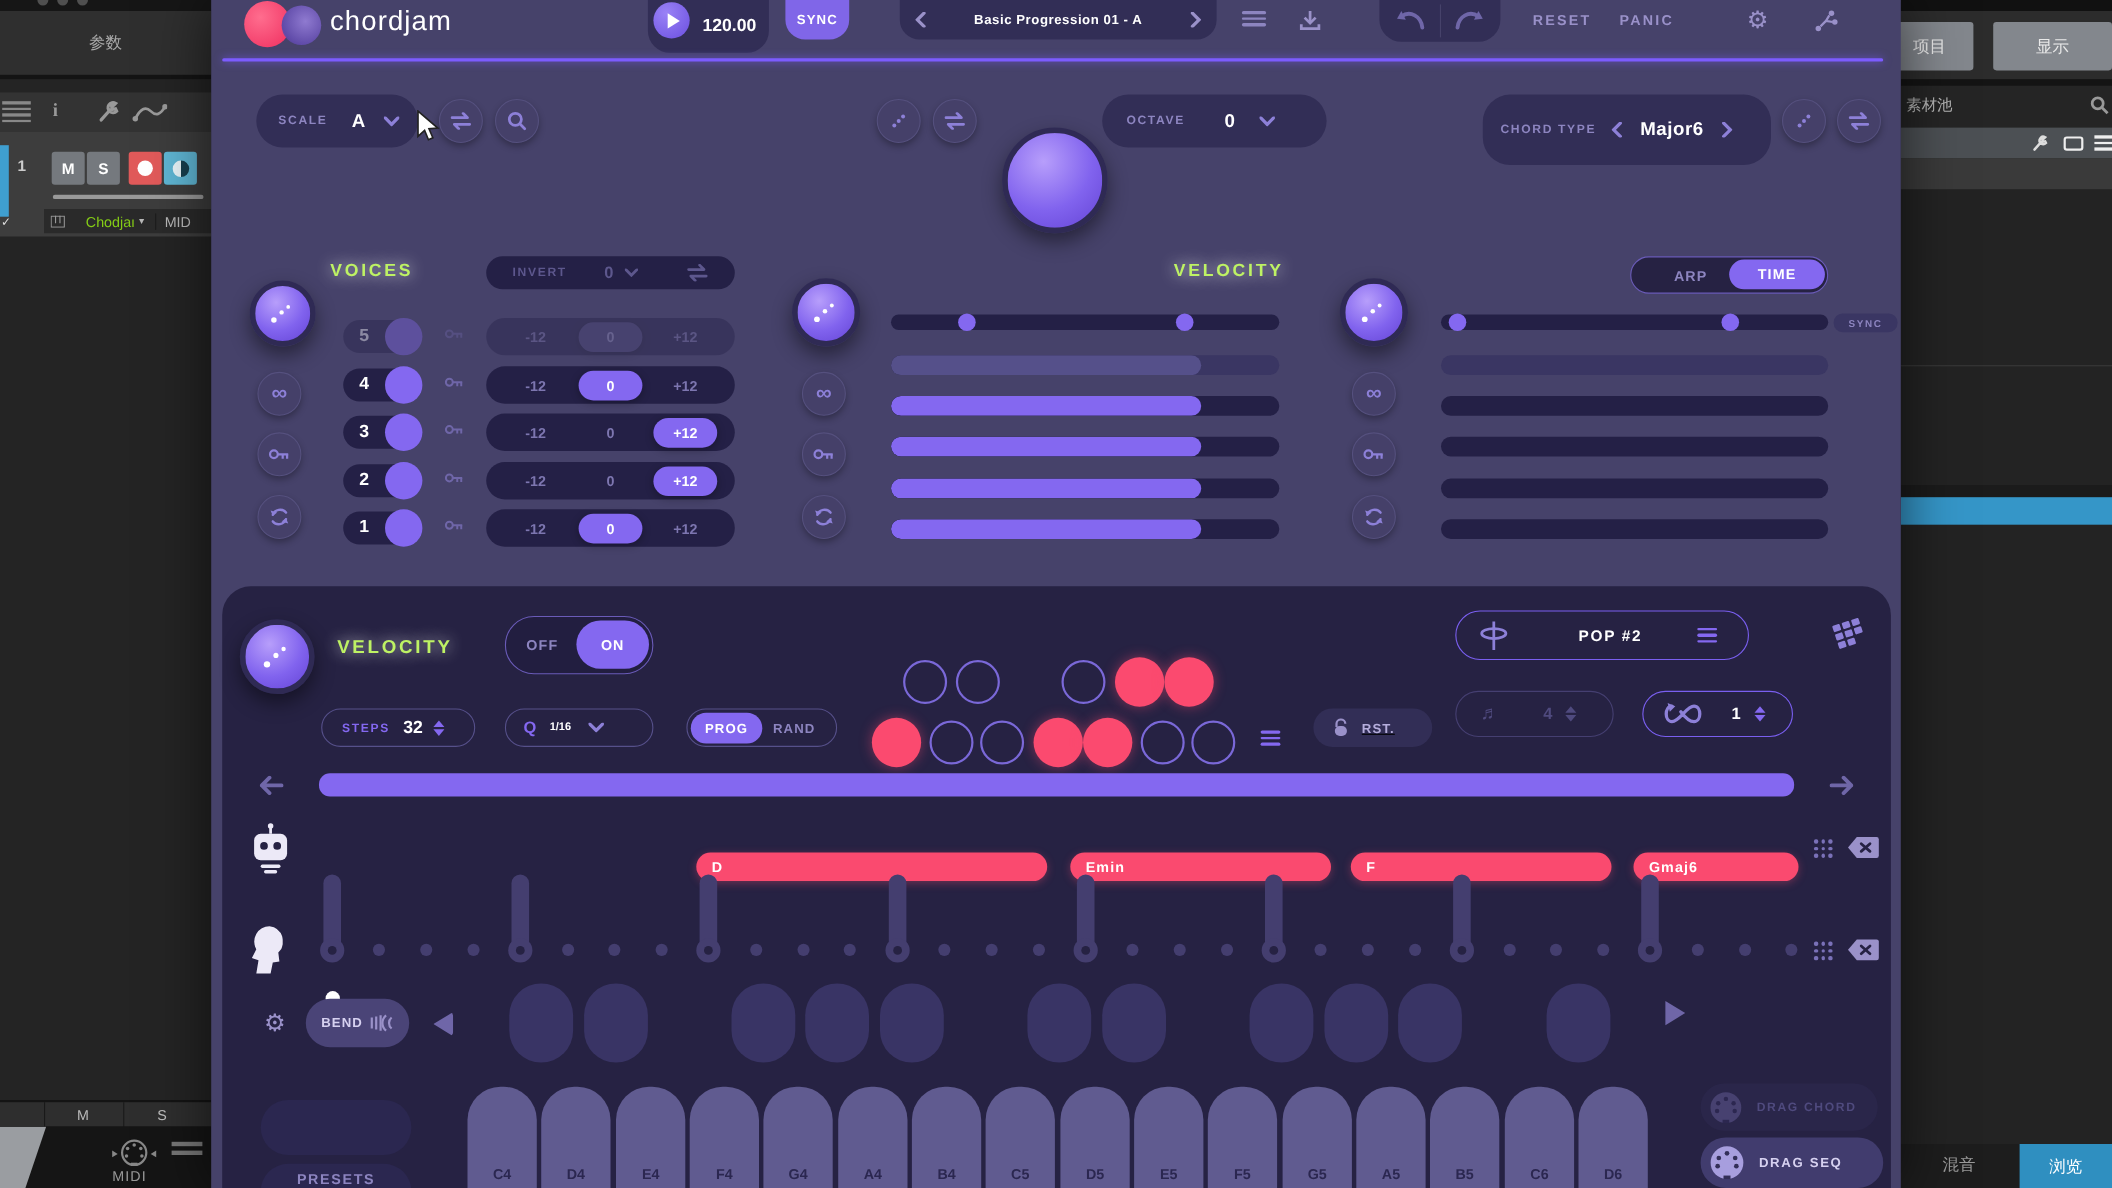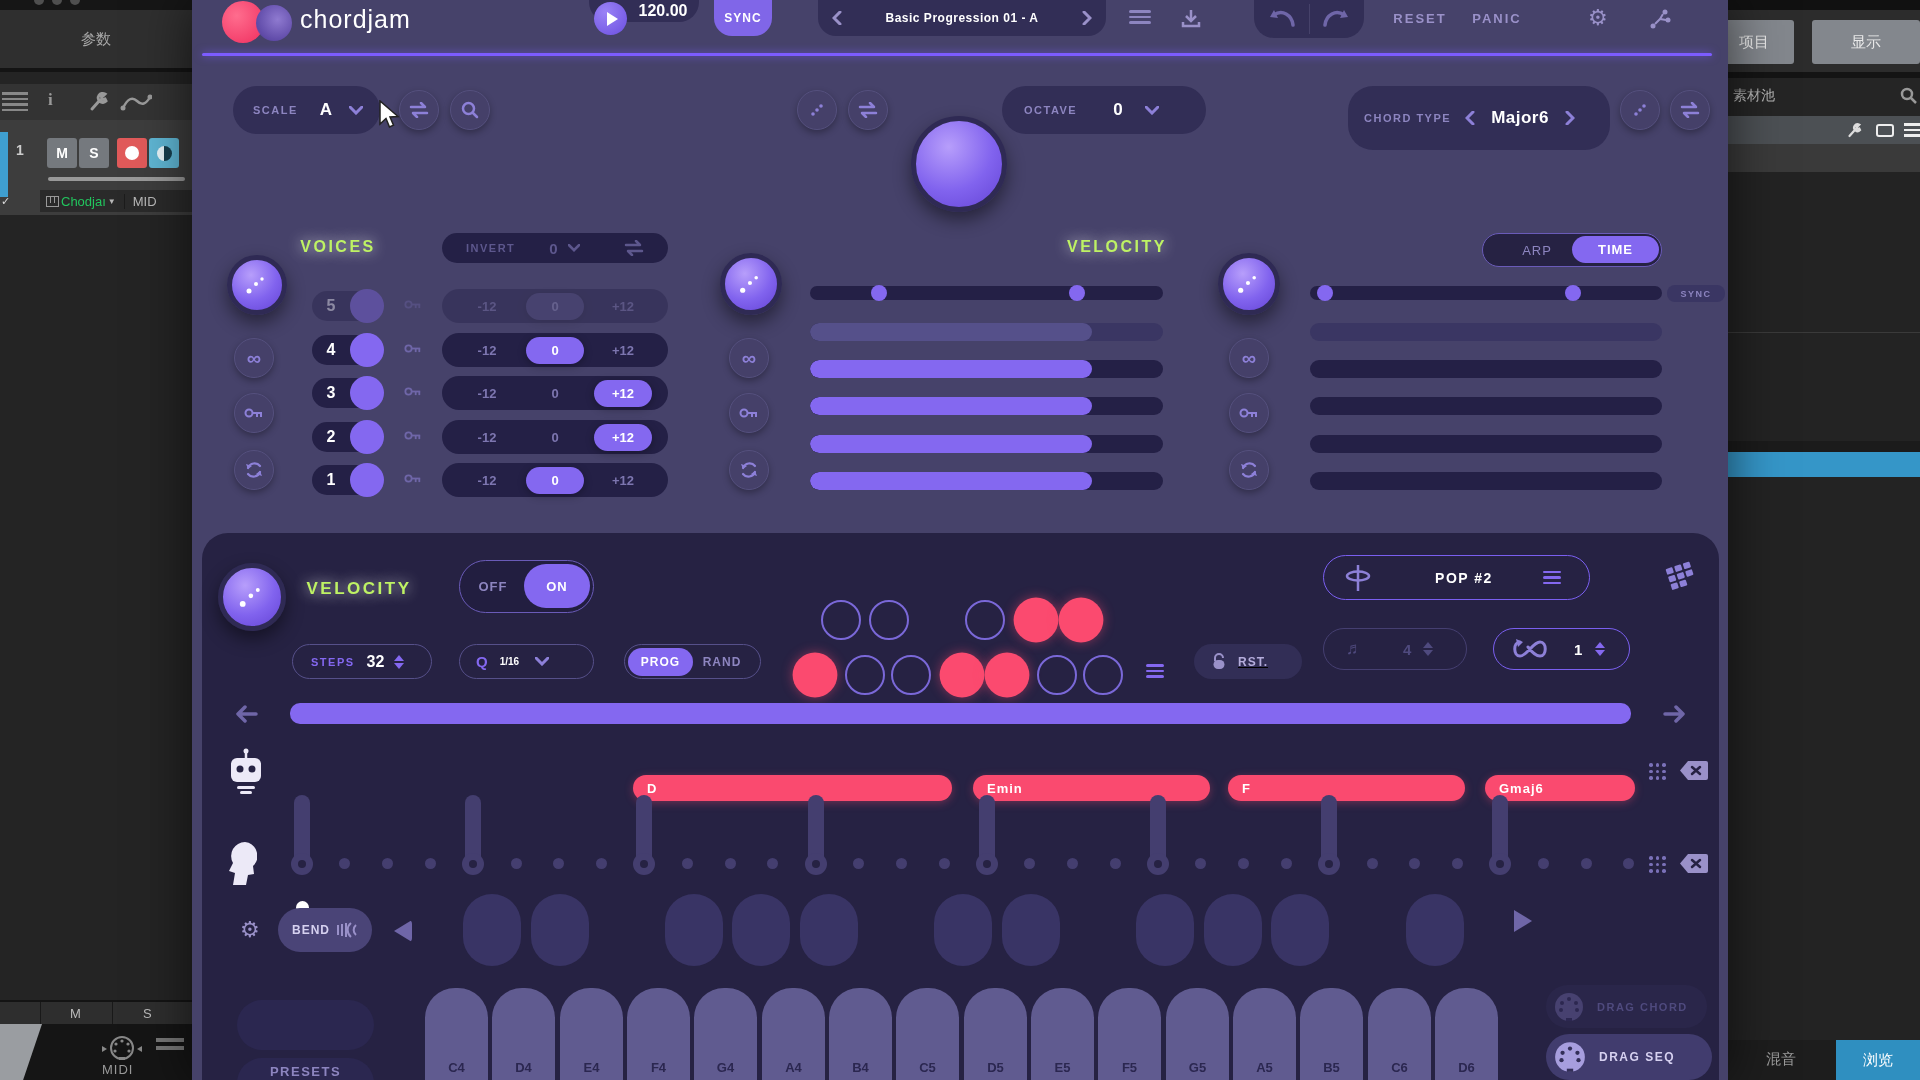--- a/index.html
+++ b/index.html
@@ -126,21 +126,21 @@
       <div class="abs ctr mini-btn" style="left:149px;top:18px;width:30px;height:30px;background:#5fb6d4;">
           <i style="width:15px;height:15px;border-radius:50%;background:linear-gradient(90deg,#e9f5f9 50%,#173f4e 50%);"></i>
         </div>
       <div class="abs" style="left:48px;top:57px;width:137px;height:4px;background:#999;border-radius:2px;"></div>
       <div class="abs flex" style="left:40px;top:70px;width:152px;height:22px;background:#2a2a2a;">
         <svg width="13" height="11" viewBox="0 0 13 11" style="margin-left:6px;">
             <rect x="0.5" y="0.5" width="12" height="10" fill="none" stroke="#999"></rect>
             <line x1="4.5" y1="0" x2="4.5" y2="7" stroke="#999"></line>
             <line x1="8.5" y1="0" x2="8.5" y2="7" stroke="#999"></line>
           </svg>
-        <span style="margin-left:2px;color:#22c55e;font-size:13px;">Chodjaı</span>
+        <span style="margin-left:19px;color:#84cc16;font-size:13px;">Chodjaı</span>
         <span style="color:#b8b8b8;font-size:8px;margin-left:2px;">▼</span>
         <span style="margin-left:8px;border-left:1px solid #1c1c1c;padding-left:8px;color:#b8b8b8;font-size:13px;">MID</span>
       </div>
     </div>
 
     <div class="abs" style="left:0;top:132px;width:8px;height:65px;background:#3f9fd0;"></div>
     <div class="abs" style="left:1px;top:195px;color:#ddd;font-size:11px;">✓</div>
 
     <div class="abs" style="left:0;top:1000px;width:192px;height:24px;background:#2e2e2e;border-top:2px solid #141414;">
       <span class="abs" style="left:70px;top:4px;color:#bbb;font-size:13px;">M</span>
@@ -209,21 +209,21 @@
       </div>
     </div>
   </div>
 
   <div class="plugin">
 
     <div class="abs" style="left:30px;top:1px;width:42px;height:42px;border-radius:50%;background:radial-gradient(circle at 35% 35%,#ff6d8e,#ef2d5e);"></div>
     <div class="abs" style="left:64px;top:5px;width:36px;height:36px;border-radius:50%;background:radial-gradient(circle at 60% 40%,#8f7ad0,#5f4aa8 70%,rgba(70,66,106,0));"></div>
     <div class="abs" style="left:108px;top:5px;color:#fff;font-size:25px;letter-spacing:1px;">chordjam</div>
 
-    <div class="toppill" style="left:397px;top:0;width:110px;height:22px;">
+    <div class="toppill" style="left:397px;top:0;width:110px;height:48px;">
       <div class="ctr" style="position:absolute;left:5px;top:2px;width:33px;height:33px;border-radius:50%;background:radial-gradient(circle at 35% 30%,#9a82f6,#6b4fe0);">
         <i style="width:0;height:0;border-left:11px solid #fff;border-top:7px solid transparent;border-bottom:7px solid transparent;margin-left:3px;"></i>
       </div>
       <span style="position:absolute;left:44px;width:60px;text-align:center;color:#fff;font-weight:bold;font-size:16px;">120.00</span>
     </div>
     <div class="toppill ctr" style="left:522px;top:0;width:58px;height:36px;background:#8066e8;border-radius:0 0 18px 18px;">
       <span style="color:#fff;font-weight:bold;font-size:12px;letter-spacing:1px;">SYNC</span>
     </div>
 
     <div class="toppill" style="left:626px;top:0;width:288px;height:36px;border-radius:0 0 18px 18px;">
@@ -504,21 +504,21 @@
         </div>
       <div class="hbar" style="top:435px;">
           <div class="fill" style="width: 80%;"></div>
         </div>
       <div class="hbar" style="top:472px;">
           <div class="fill" style="width: 80%;"></div>
         </div>
     </div>
 
     <div class="abs flex" style="left:1290px;top:233px;width:180px;height:34px;background:#262243;border:1.5px solid #6a5bb8;border-radius:18px;">
-      <span style="width:108px;text-align:center;color:#8d85c0;font-weight:normal;font-size:13px;letter-spacing:1px;">ARP</span>
+      <span style="width:108px;text-align:center;color:#8d85c0;font-weight:bold;font-size:13px;letter-spacing:1px;">ARP</span>
       <span class="ctr" style="position:absolute;right:2px;top:2px;width:87px;height:27px;background:#8468f0;border-radius:14px;color:#fff;font-weight:bold;font-size:13px;letter-spacing:1px;">TIME</span>
     </div>
     <div class="knob" style="left:1026px;top:253px;width:62px;height:62px;">
       <svg width="100%" height="100%" viewBox="0 0 50 50">
           <circle cx="17" cy="31" r="2.5" fill="#fff"></circle>
           <circle cx="24" cy="24" r="2" fill="#fff"></circle>
           <circle cx="30" cy="19" r="1.7" fill="#fff"></circle>
         </svg>
     </div>
     <div class="cbtn" style="left:1037px;top:338px;">

